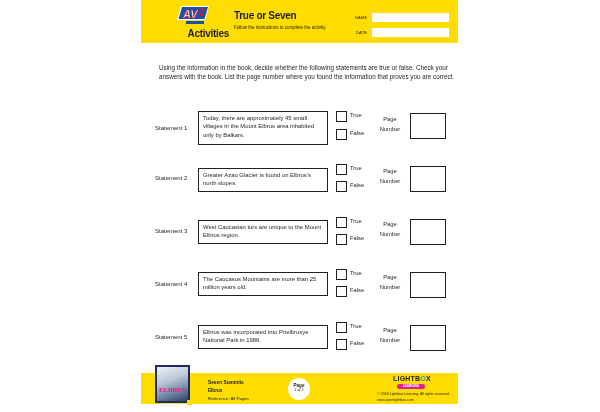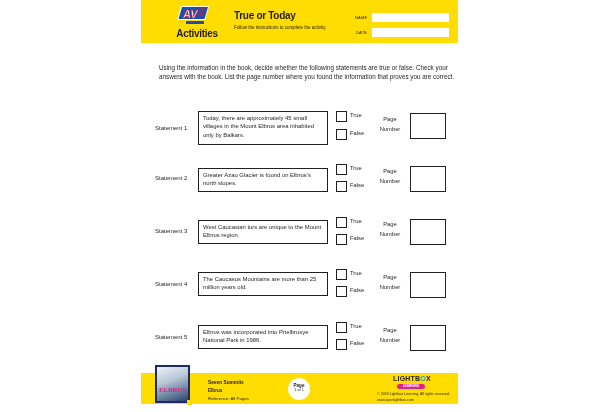--- a/index.html
+++ b/index.html
@@ -11,21 +11,21 @@
     position: absolute; left: 141px; top: 0; width: 317px; height: 43px;
     background: #ffdd00;
   }
   .logo {
     position: absolute; left: 24px; top: 4px; width: 56px; height: 36px;
   }
   .logo-mark {
     position: absolute; left: 12px; top: 0; width: 34px; height: 22px;
   }
   .logo-activities {
-    position: absolute; left: 0; top: 24px; width: 64px; text-align: center;
+    position: absolute; left: 0; top: 24px; width: 64px; text-align: right;
     font-family: "Liberation Sans", sans-serif; font-weight: bold; font-size: 10px;
     letter-spacing: -0.3px; color: #231f20;
   }
   .header-title {
     position: absolute; left: 93px; top: 10px;
     font-weight: bold; font-size: 10px; letter-spacing: -0.3px; color: #231f20;
   }
   .header-subtitle {
     position: absolute; left: 93px; top: 25px;
     font-size: 4.5px; color: #231f20; white-space: nowrap;
@@ -136,21 +136,21 @@
   <div class="logo">
     <svg class="logo-mark" viewBox="0 0 34 22">
       <path d="M4 2 L32 2 L28 16 L0 16 Z" fill="#ffffff"></path>
       <path d="M5 3 L31 3 L27.5 15 L1.5 15 Z" fill="#1d4fa8"></path>
       <text x="6" y="13.5" font-family="Liberation Sans, sans-serif" font-weight="bold" font-style="italic" font-size="11" fill="#ffffff" stroke="#d7192d" stroke-width="0.6">AV</text>
       <text x="22" y="12" font-family="Liberation Sans, sans-serif" font-weight="bold" font-style="italic" font-size="10" fill="#d7192d">2</text>
       <rect x="9" y="17" width="18" height="3" fill="#1d4fa8"></rect>
     </svg>
     <div class="logo-activities">Activities</div>
   </div>
-  <div class="header-title">True or Today</div>
+  <div class="header-title">True or Seven</div>
   <div class="header-subtitle">Follow the instructions to complete the activity.</div>
   <div class="field-label" style="left:214px; top:15px;">NAME</div>
   <input class="field-input" style="left: 231px; top: 13px;" type="text" value="">
   <div class="field-label" style="left:215px; top:30px;">DATE</div>
   <input class="field-input" style="left: 231px; top: 28px;" type="text" value="">
 </div>
 
 <div class="instructions">Using the information in the book, decide whether the following statements are true or false. Check your answers with the book. List the page number where you found the information that proves you are correct.</div>
 
 <div class="row" style="top:109px;">

